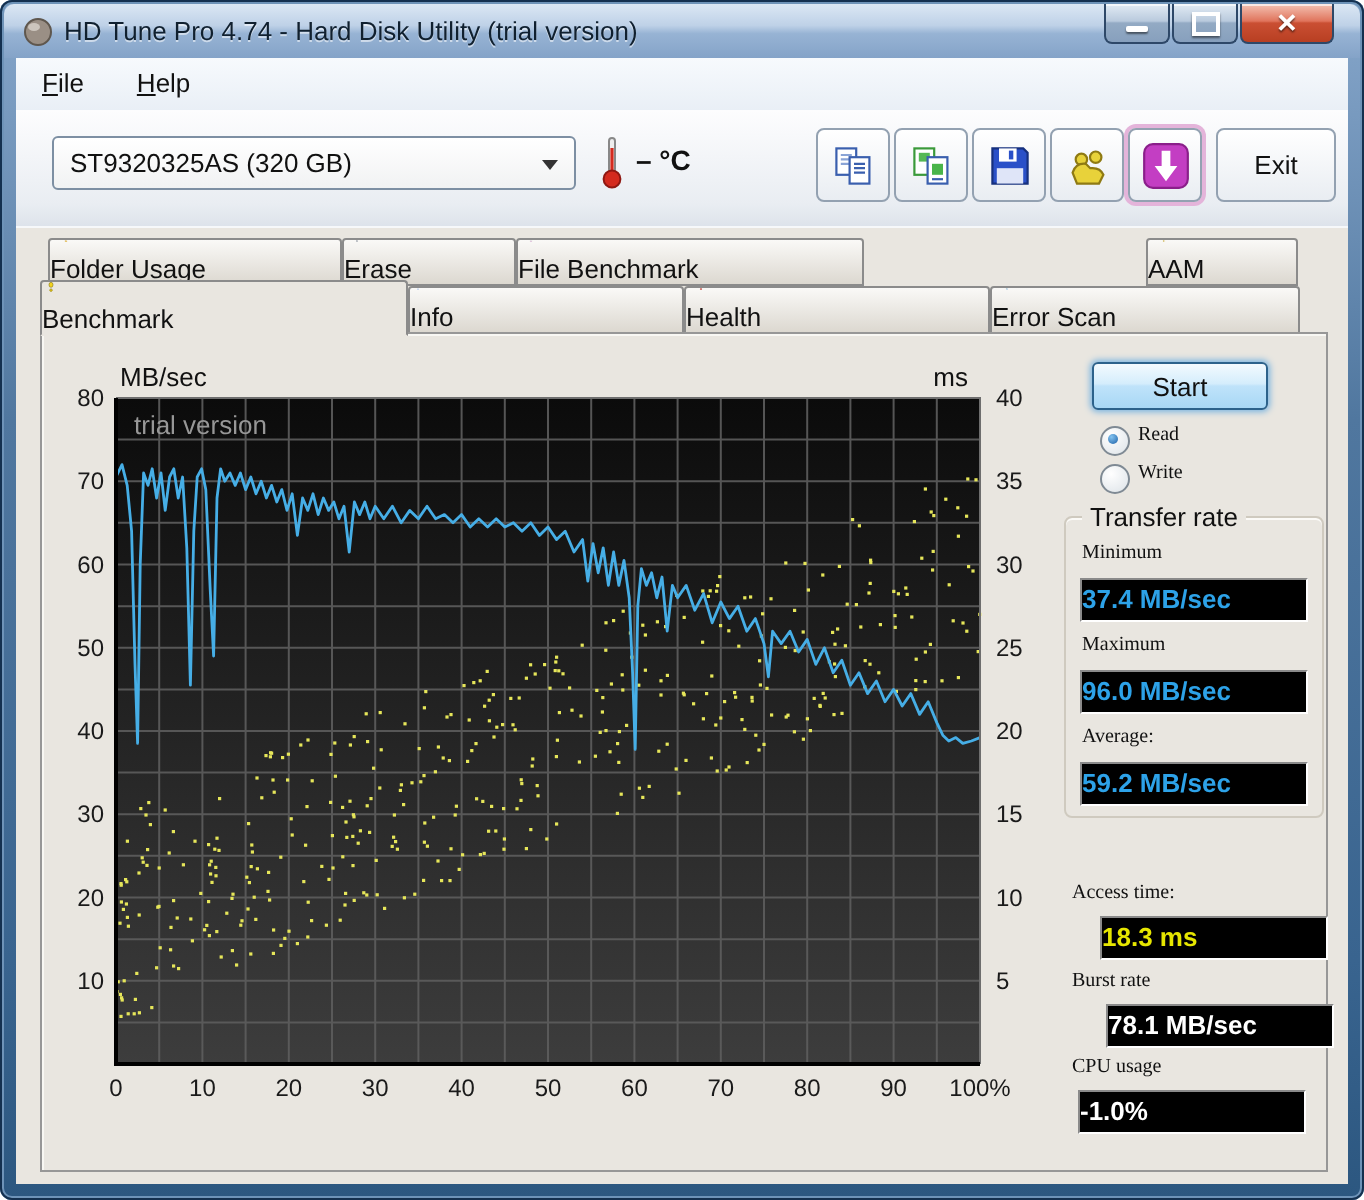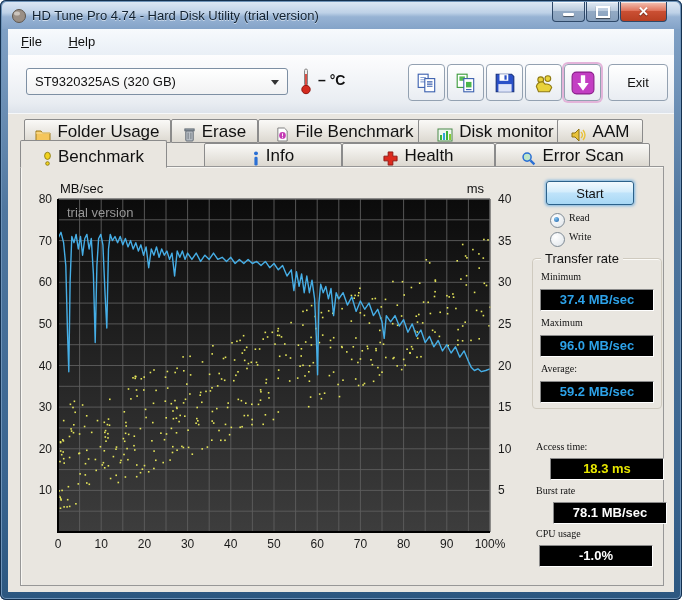--- a/index.html
+++ b/index.html
@@ -44,42 +44,42 @@
   .tbtn{position:absolute;top:9px;width:37px;height:37px;padding:0;margin:0;
         background:linear-gradient(#ffffff,#e9edf2);border:1px solid #93a1b1;border-radius:4px;
         display:flex;align-items:center;justify-content:center;}
   .tbtn.hl{box-shadow:0 0 0 2px #e4b4da;}
   .exitbtn{position:absolute;top:9px;left:600px;width:60px;height:37px;
         background:linear-gradient(#ffffff,#e9edf2);border:1px solid #93a1b1;border-radius:4px;
         font-family:"Liberation Sans",sans-serif;font-size:13px;color:#111;}
 
   
   .content{position:absolute;left:8px;right:8px;top:114px;bottom:8px;background:#e9e6e0;}
-  .tab{position:absolute;display:flex;align-items:flex-end;justify-content:center;gap:6px;
-       font-size:17px;color:#111;box-sizing:border-box;border:1px solid #8b8b8b;
-       border-radius:2px 2px 0 0;background:linear-gradient(#faf9f7,#dcd8d0);}
+  .tab{position:absolute;display:flex;align-items:flex-start;justify-content:center;gap:6px;
+       font-size:13px;color:#111;box-sizing:border-box;border:1px solid #8b8b8b;
+       border-radius:2px 2px 0 0;background:linear-gradient(#faf9f7,#dcd8d0);flex-direction:column;}
   .r1{top:5px;height:24px;}
   .r2{top:29px;height:24px;z-index:0;}
   .tab.active{top:26px;height:28px;background:#e9e6e0;border-bottom:1px solid #e9e6e0;z-index:3;}
   .page{position:absolute;left:12px;top:52px;width:642px;height:418px;background:#e9e6e0;
         border:1px solid #979797;box-shadow:inset 1px 1px 0 #f8f7f3;z-index:1;}
 
   
   .startbtn{position:absolute;left:525px;top:14px;width:88px;height:24px;
         background:linear-gradient(#f3fafe,#d4edfc 45%,#bfe3fa 50%,#a8d8f5);
         border:1px solid #2c628b;border-radius:3px;font-family:"Liberation Sans",sans-serif;
         font-size:13px;color:#111;box-shadow:0 0 3px 1px #7ab4e0;}
   .radio{position:absolute;width:13px;height:13px;border:1px solid #7f8a94;border-radius:50%;
         background:radial-gradient(circle at 35% 30%,#fff,#dde3e8);}
   .radio.sel::after{content:"";position:absolute;left:3px;top:3px;width:5px;height:5px;border-radius:50%;
         background:radial-gradient(circle at 35% 30%,#83c3f0,#1d61a8);}
   .lbl{position:absolute;font-size:10px;color:#111;white-space:nowrap;font-family:Liberation Serif, serif;}
   .vbox{position:absolute;width:112px;height:20px;background:#000;border:1px solid;
         border-color:#8a8a8a #ffffff #ffffff #8a8a8a;font-size:13px;font-weight:bold;
-        text-align:center;line-height:20px;font-family:"Liberation Sans",sans-serif;}
+        text-align:left;line-height:20px;font-family:"Liberation Sans",sans-serif;}
   .v-blue{color:#2da2e8;} .v-yellow{color:#e6e600;margin-left:11px;} .v-white{color:#ffffff;}
   .groupbox{position:absolute;left:511px;top:91px;width:128px;height:149px;
         border:1px solid #cfcabf;border-radius:4px;box-shadow:inset 0 1px 0 #fbfaf7;}
   .legend{position:absolute;left:8px;top:-8px;background:#e9e6e0;padding:0 4px;font-size:13px;color:#111;}
 </style>
 </head>
 <body>
 
 <div class="window">
 
@@ -182,39 +182,29 @@
     </div>
     <div class="tab r1" style="left:250px;width:174px">
       <svg width="13" height="15" viewBox="0 0 14 16">
           <path d="M2 1h7l3 3v11H2z" fill="#fff" stroke="#777"></path>
           <circle cx="7" cy="9" r="3.6" fill="#c43bb4"></circle>
           <rect x="6.5" y="6.7" width="1" height="3" fill="#fff"></rect>
           <rect x="6.5" y="10.4" width="1" height="1.2" fill="#fff"></rect>
         </svg>
       <span>File Benchmark</span>
     </div>
-    <div class="tab r1" style="left:410px;width:155px">
-      <svg width="16" height="14" viewBox="0 0 16 14">
-          <rect x="1" y="1" width="14" height="12" fill="#eef7ee" stroke="#4a8a4a"></rect>
-          <rect x="3" y="7" width="2" height="5" fill="#39b339"></rect>
-          <rect x="6" y="5" width="2" height="7" fill="#2fa3d8"></rect>
-          <rect x="9" y="3" width="2" height="9" fill="#39b339"></rect>
-          <rect x="12" y="6" width="2" height="6" fill="#88cc33"></rect>
-        </svg>
-      <span>Disk monitor</span>
-    </div>
-    <div class="tab r1" style="left:549px;width:86px">
+    <div class="tab r1" style="left:565px;width:76px">
       <svg width="16" height="14" viewBox="0 0 16 14">
           <path d="M1 5h3l4-4v12l-4-4H1z" fill="#e8c23a" stroke="#8f7313"></path>
           <path d="M10 4q3 3 0 6M12 2q4 5 0 10" fill="none" stroke="#e8c23a" stroke-width="1.4"></path>
         </svg>
       <span>AAM</span>
     </div>
 
-    <div class="tab active" style="left:12px;width:147px">
+    <div class="tab active" style="left:12px;width:184px">
       <svg width="9" height="16" viewBox="0 0 10 16">
           <ellipse cx="5" cy="4.5" rx="3.2" ry="4" fill="#f2d21f" stroke="#8a7a10"></ellipse>
           <circle cx="5" cy="13" r="2" fill="#f2d21f" stroke="#8a7a10"></circle>
         </svg>
       <span>Benchmark</span>
     </div>
     <div class="tab r2" style="left:196px;width:138px">
       <svg width="8" height="15" viewBox="0 0 8 16">
           <circle cx="4" cy="2.5" r="2.1" fill="#2a6fd4"></circle>
           <rect x="2.3" y="6" width="3.4" height="9.5" rx="1.4" fill="#2a6fd4"></rect>

